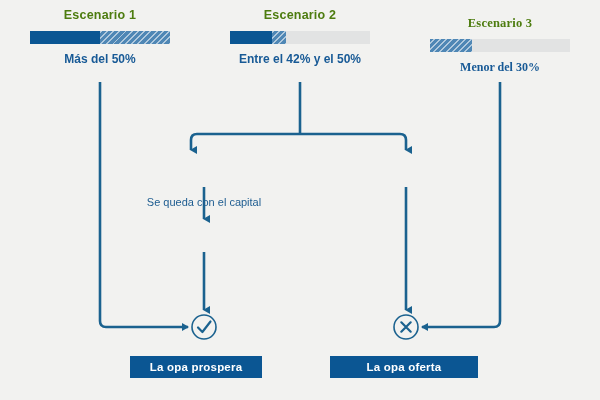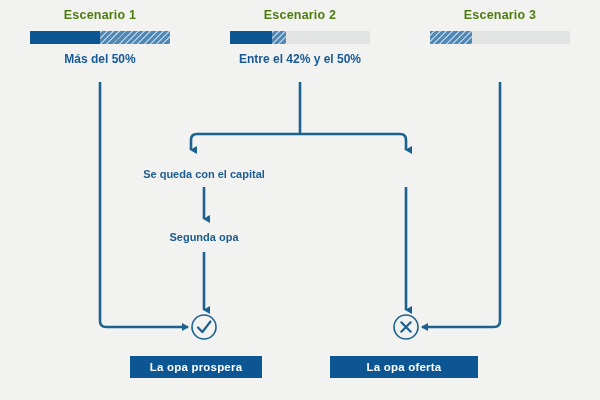--- a/index.html
+++ b/index.html
@@ -69,24 +69,25 @@
     font-size: 12px;
     font-weight: bold;
     color: #185a96;
     margin: 9px 0 0 0;
     line-height: 13px;
   }
   .node-label {
     position: absolute;
     text-align: center;
     font-size: 11px;
-    font-weight: bold;
+    font-weight: normal;
     color: #1d5c90;
     line-height: 13px;
     white-space: nowrap;
+    margin-top: 28px;
   }
   .outcome-banner {
     position: absolute;
     height: 22px;
     background: #0b5693;
     color: #ffffff;
     font-size: 11.5px;
     font-weight: bold;
     display: flex;
     align-items: center;
@@ -150,31 +151,31 @@
   <div class="scenario" style="left:210px; top:8px;">
     <div class="scenario-title">Escenario 2</div>
     <div class="bar">
       <div class="seg-solid" style="width:30%"></div>
       <div class="seg-hatch" style="width:10%"></div>
       <div class="seg-empty" style="width:60%"></div>
     </div>
     <div class="scenario-value">Entre el 42% y el 50%</div>
   </div>
 
-  <div class="scenario" style="left:410px; top:8px;">
+  <div class="scenario" style="left:410px; top:16px;font-family:Liberation Serif, serif;">
     <div class="scenario-title">Escenario 3</div>
     <div class="bar">
       <div class="seg-solid" style="width:0%"></div>
       <div class="seg-hatch" style="width:30%"></div>
       <div class="seg-empty" style="width:70%"></div>
     </div>
+    <div class="scenario-value">Menor del 30%</div>
   </div>
 
   <div class="node-label" style="left:104px; top:168px; width:200px;">Se queda con el capital</div>
 
 
-  <div class="node-label" style="left:124px; top:231px; width:160px;">Segunda opa</div>
 
   <div class="outcome-banner" style="left:130px; top:356px; width:132px;">La opa prospera</div>
 
   <div class="outcome-banner" style="left:330px; top:356px; width:148px;">La opa oferta</div>
 
 </div>
 
 </body></html>

